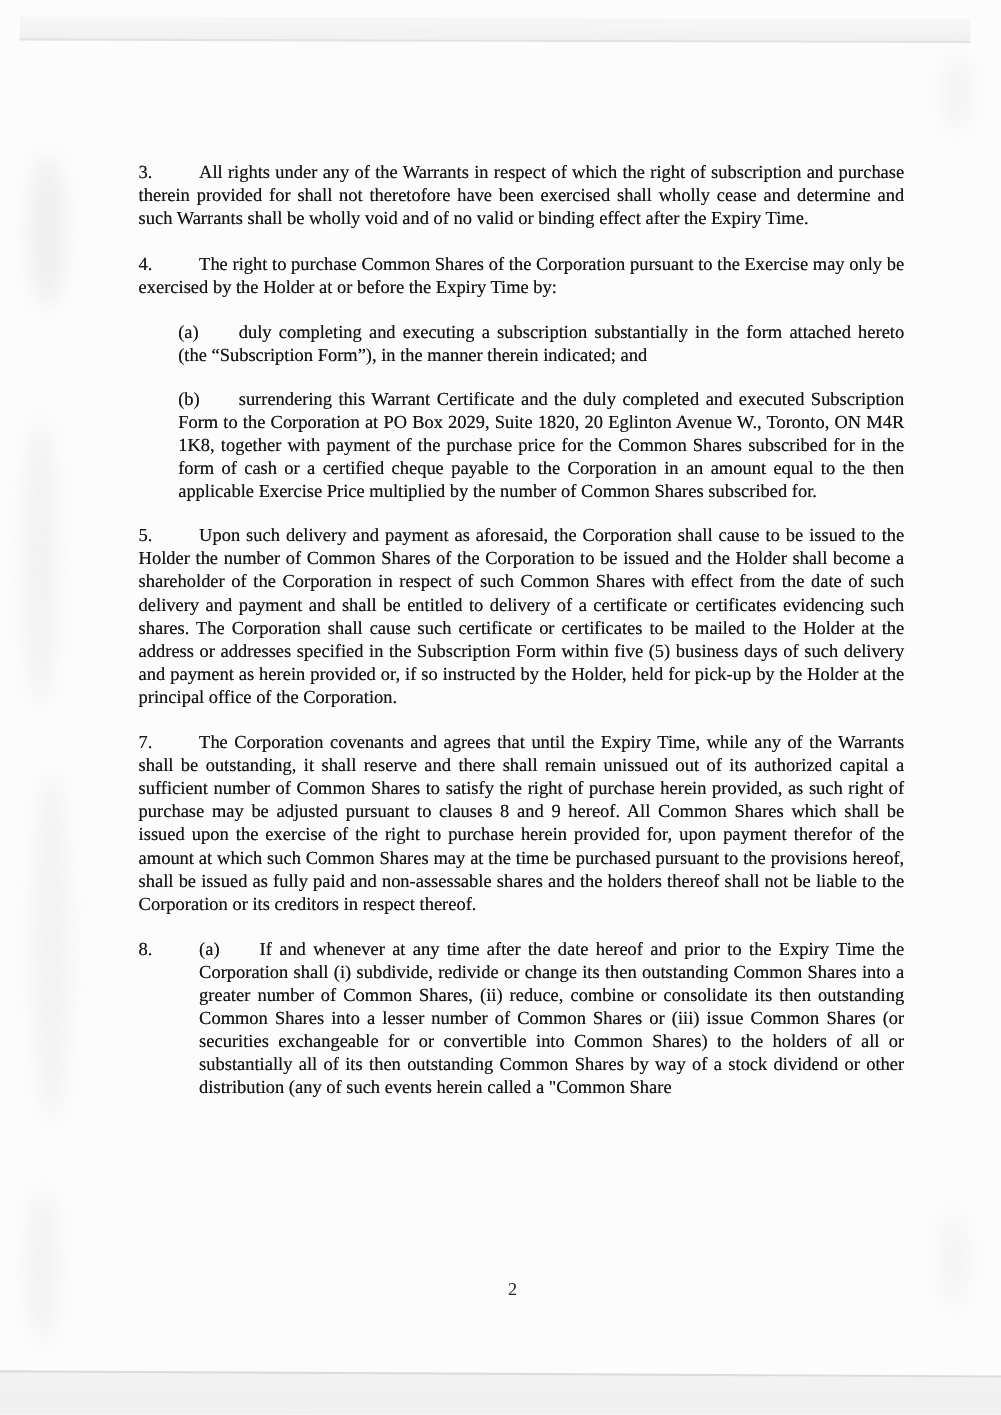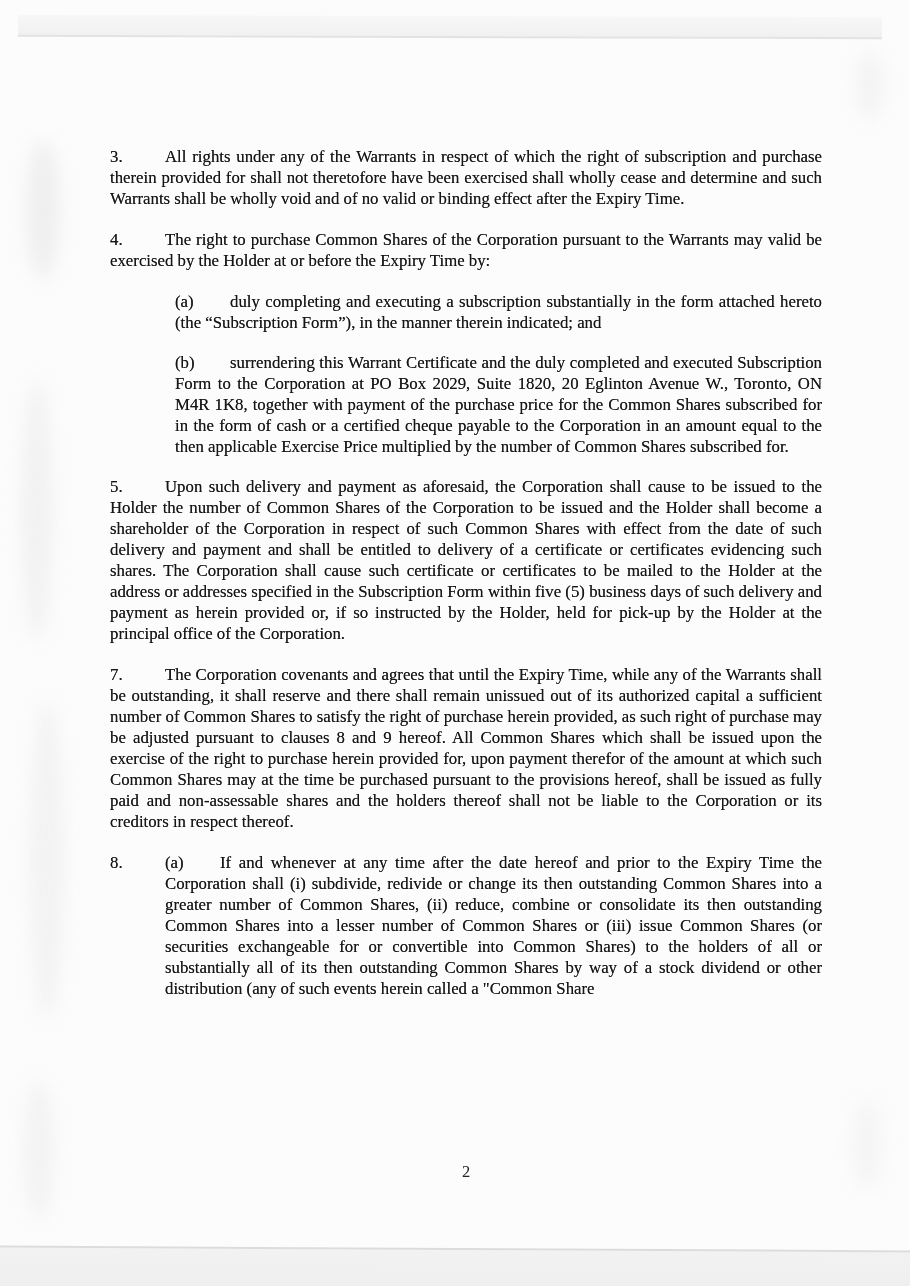--- a/index.html
+++ b/index.html
@@ -59,28 +59,28 @@
     position: absolute;
     left: 110px;
     top: 146px;
     width: 712px;
     font-size: 16.8px;
     line-height: 21px;
     text-align: justify;
     text-shadow: 0 0 0.35px rgba(0,0,0,0.65);
   }
   .para {
-    margin: 0 0 20px 0;
+    margin: 0 0 20px 16px;
   }
   .pnum {
     display: inline-block;
     width: 55px;
   }
   .sublist {
-    margin-left: 65px;
+    margin-left: 52px;
   }
   .subpara {
     margin: 0 0 19px 0;
   }
   .para8 {
     position: relative;
     padding-left: 55px;
   }
   .para8 > .clause-num {
     position: absolute;
@@ -107,21 +107,21 @@
   <div class="smudge s2"></div>
   <div class="smudge s3"></div>
   <div class="smudge s4"></div>
   <div class="smudge s5"></div>
   <div class="smudge s6"></div>
 
   <div class="content">
 
     <p class="para"><span class="pnum">3.</span><span>All rights under any of the Warrants in respect of which the right of subscription and purchase therein provided for shall not theretofore have been exercised shall wholly cease and determine and such Warrants shall be wholly void and of no valid or binding effect after the Expiry Time.</span></p>
 
-    <p class="para"><span class="pnum">4.</span><span>The right to purchase Common Shares of the Corporation pursuant to the Warrants may valid be exercised by the Holder at or before the Expiry Time by:</span></p>
+    <p class="para"><span class="pnum">4.</span><span>The right to purchase Common Shares of the Corporation pursuant to the Exercise may only be exercised by the Holder at or before the Expiry Time by:</span></p>
 
     <div class="sublist">
       <p class="subpara"><span class="pnum">(a)</span><span>duly completing and executing a subscription substantially in the form attached hereto (the “Subscription Form”), in the manner therein indicated; and</span></p>
       <p class="subpara"><span class="pnum">(b)</span><span>surrendering this Warrant Certificate and the duly completed and executed Subscription Form to the Corporation at PO Box 2029, Suite 1820, 20 Eglinton Avenue W., Toronto, ON M4R 1K8, together with payment of the purchase price for the Common Shares subscribed for in the form of cash or a certified cheque payable to the Corporation in an amount equal to the then applicable Exercise Price multiplied by the number of Common Shares subscribed for.</span></p>
     </div>
 
     <p class="para"><span class="pnum">5.</span><span>Upon such delivery and payment as aforesaid, the Corporation shall cause to be issued to the Holder the number of Common Shares of the Corporation to be issued and the Holder shall become a shareholder of the Corporation in respect of such Common Shares with effect from the date of such delivery and payment and shall be entitled to delivery of a certificate or certificates evidencing such shares.  The Corporation shall cause such certificate or certificates to be mailed to the Holder at the address or addresses specified in the Subscription Form within five (5) business days of such delivery and payment as herein provided or, if so instructed by the Holder, held for pick-up by the Holder at the principal office of the Corporation.</span></p>
 
 
     <p class="para"><span class="pnum">7.</span><span>The Corporation covenants and agrees that until the Expiry Time, while any of the Warrants shall be outstanding, it shall reserve and there shall remain unissued out of its authorized capital a sufficient number of Common Shares to satisfy the right of purchase herein provided, as such right of purchase may be adjusted pursuant to clauses 8 and 9 hereof.  All Common Shares which shall be issued upon the exercise of the right to purchase herein provided for, upon payment therefor of the amount at which such Common Shares may at the time be purchased pursuant to the provisions hereof, shall be issued as fully paid and non-assessable shares and the holders thereof shall not be liable to the Corporation or its creditors in respect thereof.</span></p>

